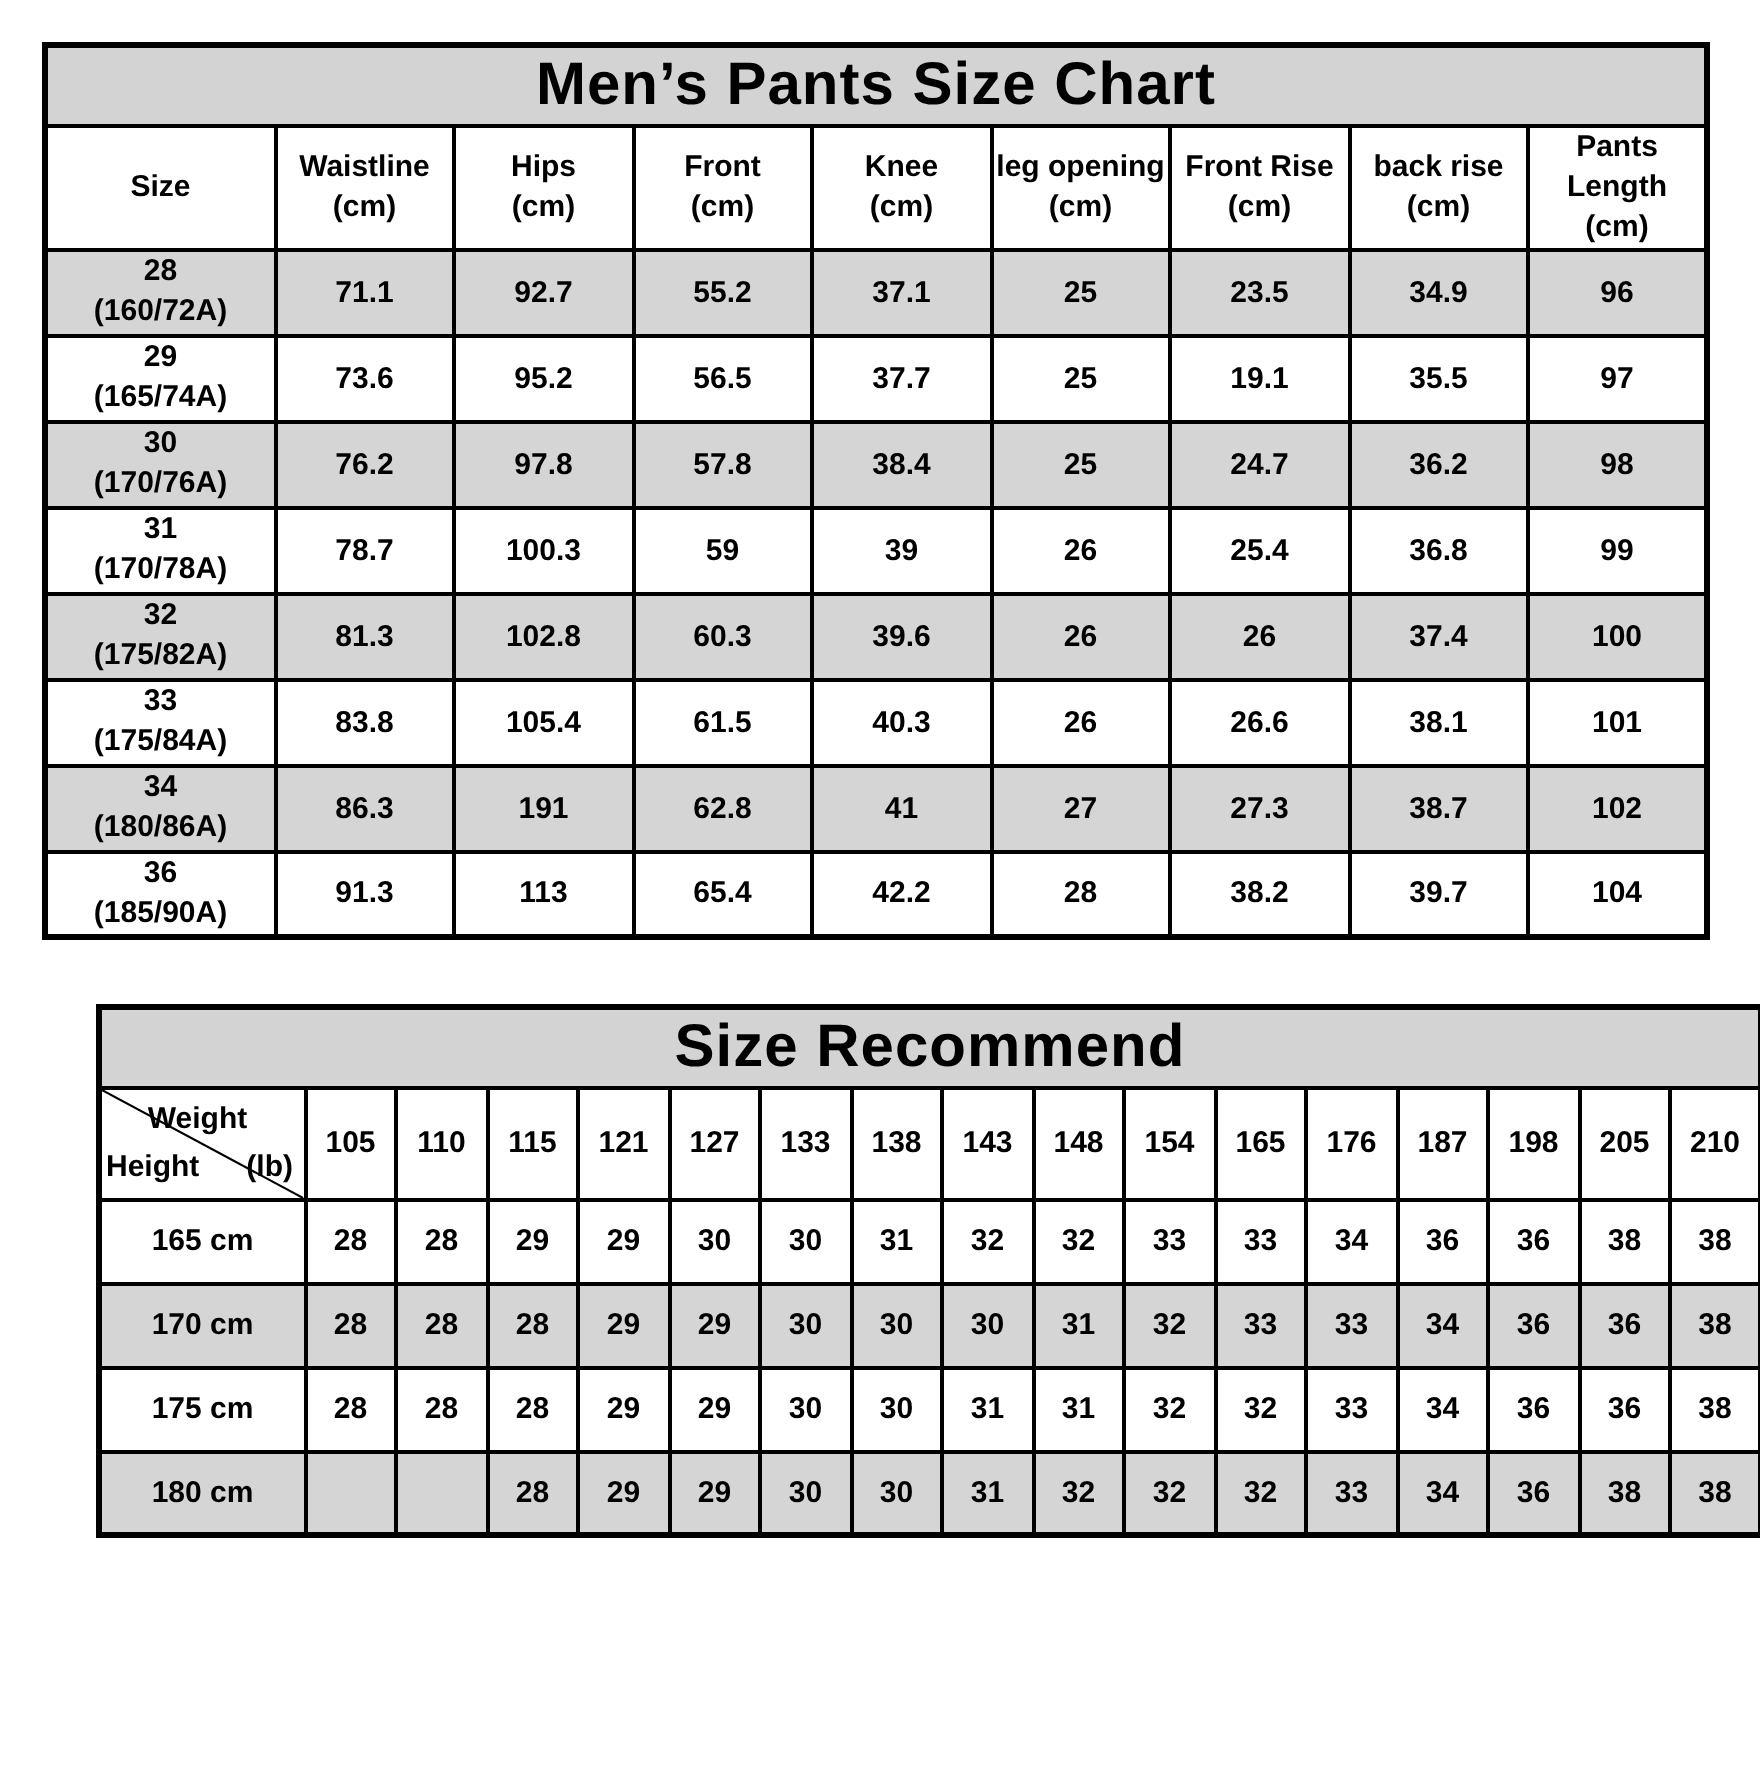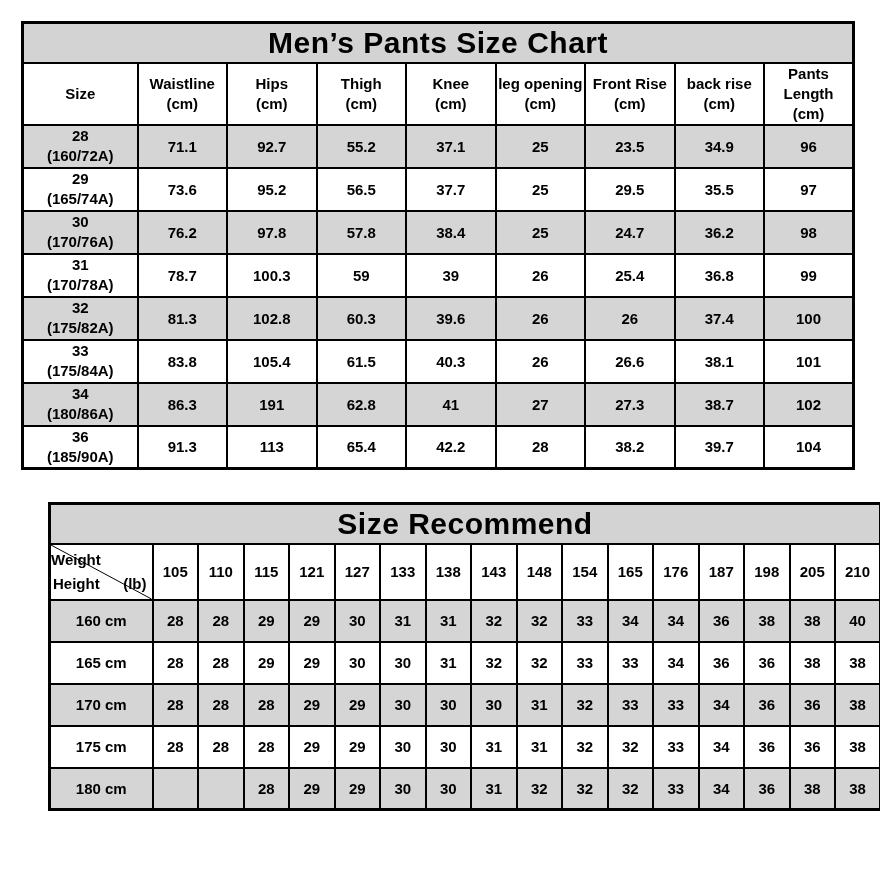--- a/index.html
+++ b/index.html
@@ -54,21 +54,21 @@
 
   .t2 .hd{ height:56px; }
   .t2 tr.data-row td{ height:42px; }
 
   .corner{ position:relative; text-align:left; }
   .corner .diag{
     position:absolute; left:0; top:0; width:100%; height:100%;
     display:block;
   }
   .corner .diag line{ stroke:var(--border); stroke-width:1; }
-  .corner-top{ text-align:left; padding:4px 5px 0 0; line-height:18px; }
+  .corner-top{ text-align:center; padding:4px 5px 0 0; line-height:18px; }
   .corner-bot{
     display:flex; justify-content:space-between; align-items:center;
     padding:6px 5px 4px 2px; line-height:18px;
   }
 
   
   .t1 .c-size{ width:115px; }
   .t2 .c-corner{ width:103px; }
 </style>
 </head>
@@ -91,21 +91,21 @@
           </td>
           <td class="hd">
             <div>Waistline</div>
             <div>(cm)</div>
           </td>
           <td class="hd">
             <div>Hips</div>
             <div>(cm)</div>
           </td>
           <td class="hd">
-            <div>Thigh</div>
+            <div>Front</div>
             <div>(cm)</div>
           </td>
           <td class="hd">
             <div>Knee</div>
             <div>(cm)</div>
           </td>
           <td class="hd">
             <div>leg opening</div>
             <div>(cm)</div>
           </td>
@@ -139,21 +139,21 @@
         <tr class="data-row">
           <td class="sizecell">
             <div>29</div>
             <div>(165/74A)</div>
           </td>
           <td>73.6</td>
           <td>95.2</td>
           <td>56.5</td>
           <td>37.7</td>
           <td>25</td>
-          <td>29.5</td>
+          <td>19.1</td>
           <td>35.5</td>
           <td>97</td>
         </tr>
         <tr class="data-row alt">
           <td class="sizecell">
             <div>30</div>
             <div>(170/76A)</div>
           </td>
           <td>76.2</td>
           <td>97.8</td>
@@ -267,39 +267,20 @@
           <td class="hd">143</td>
           <td class="hd">148</td>
           <td class="hd">154</td>
           <td class="hd">165</td>
           <td class="hd">176</td>
           <td class="hd">187</td>
           <td class="hd">198</td>
           <td class="hd">205</td>
           <td class="hd">210</td>
         </tr>
-    <tr class="data-row alt">
-          <td>160 cm</td>
-          <td>28</td>
-          <td>28</td>
-          <td>29</td>
-          <td>29</td>
-          <td>30</td>
-          <td>31</td>
-          <td>31</td>
-          <td>32</td>
-          <td>32</td>
-          <td>33</td>
-          <td>34</td>
-          <td>34</td>
-          <td>36</td>
-          <td>38</td>
-          <td>38</td>
-          <td>40</td>
-        </tr>
         <tr class="data-row">
           <td>165 cm</td>
           <td>28</td>
           <td>28</td>
           <td>29</td>
           <td>29</td>
           <td>30</td>
           <td>30</td>
           <td>31</td>
           <td>32</td>

